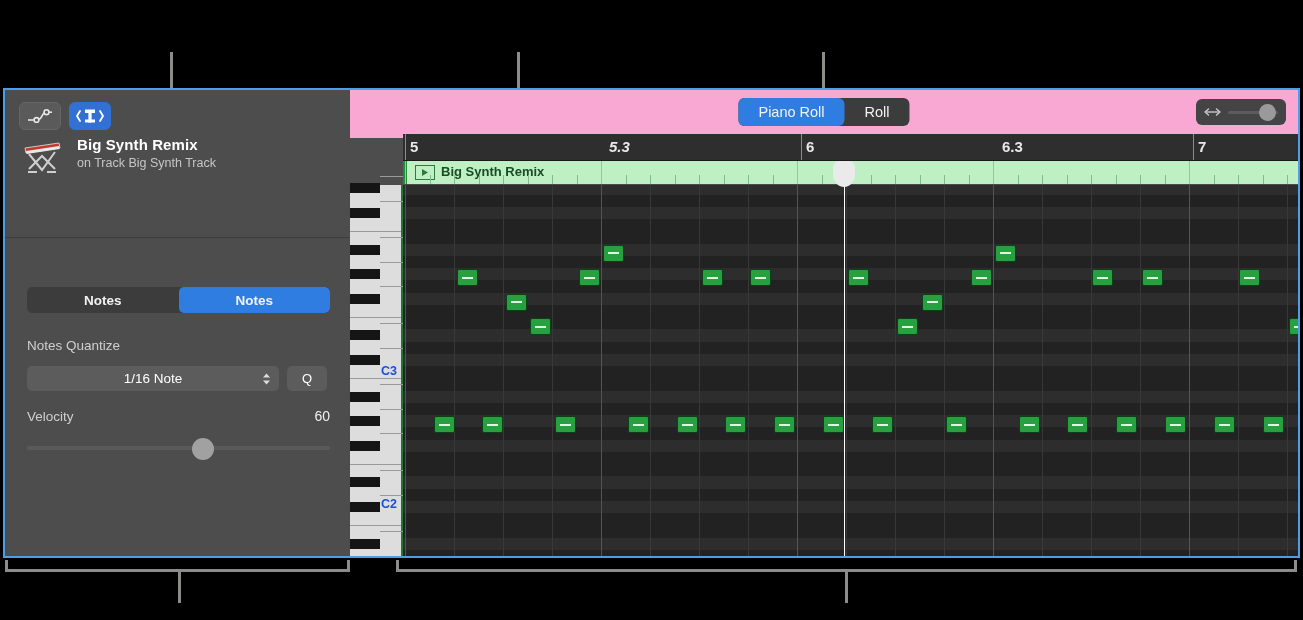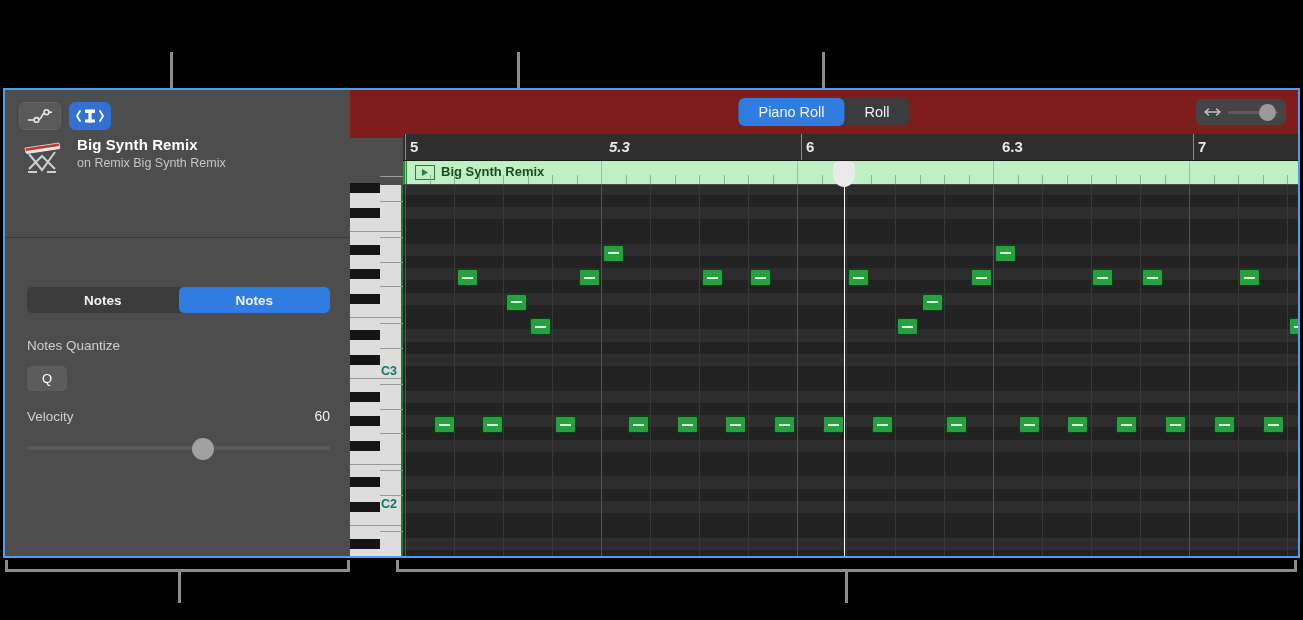--- a/index.html
+++ b/index.html
@@ -62,21 +62,21 @@
   .vel-row{ position:absolute; left:22px; top:78px; width:303px;
             display:flex; justify-content:space-between; align-items:center; }
   .vel-val{ color:#efefef; font-size:14px; }
   .slider{ position:absolute; left:22px; top:110px; width:303px; height:16px; }
   .slider .track{ position:absolute; top:6px; left:0; width:100%; height:4px;
                   background:#5a5a5a; border-radius:2px; }
   .slider .knob{ position:absolute; top:-2px; left:175px; width:22px; height:22px;
                  border-radius:50%; background:#a1a1a1; }
 
   
-  #topbar{ position:absolute; left:345px; top:0; right:0; height:48px; background:#7f1d1d; }
+  #topbar{ position:absolute; left:345px; top:0; right:0; height:48px; background:#f9a8d4; }
   .tabgroup{ position:absolute; left:50%; transform:translateX(-50%); top:8px;
              height:28px; background:#3c3c3c; border-radius:6px; display:flex; }
   .tabgroup div{ padding:0 20px; display:flex; align-items:center; color:#f2f2f2;
                  font-size:14.5px; border-radius:6px; }
   .tabgroup div.on{ background:#2f7de1; }
 
   .zoomctl{ position:absolute; right:12px; top:9px; width:90px; height:26px;
             background:#444; border-radius:6px; display:flex; align-items:center; padding:0 8px; gap:7px;}
   .zoomctl .zt{ position:relative; flex:1; height:3px; background:#5c5c5c; border-radius:2px;}
   .zoomctl .zk{ position:absolute; left:30px; top:-7px; width:17px; height:17px;
@@ -97,21 +97,21 @@
   #regionstrip .rname{ position:absolute; left:38px; top:3px; color:#174d23;
                        font-size:13px; font-weight:bold; }
   #regionstrip .tick{ position:absolute; bottom:0; width:1px; height:9px; background:#7fbb8b; }
   #regionstrip .tickmaj{ position:absolute; bottom:0; width:1px; height:24px; background:#93c79e; }
 
   
   #keys{ position:absolute; left:345px; top:95px; width:53px; bottom:0;
          background:#ddd; border-right:2px solid #1b7a30; }
   #keys .wsep{ position:absolute; left:0; width:100%; height:1px; background:#9a9a9a; }
   #keys .bk{ position:absolute; left:0; width:30px; background:#151515; }
-  #keys .klabel{ position:absolute; right:4px; color:#0f766e; font-size:12.5px; font-weight:bold; }
+  #keys .klabel{ position:absolute; right:4px; color:#1d4ed8; font-size:12.5px; font-weight:bold; }
 
   
   #grid{ position:absolute; left:398px; top:95px; right:0; bottom:0;
          background:#2a2a2a; overflow:hidden; }
   #grid .rowL{ position:absolute; left:0; right:0; background:#222222; }
   #grid .rowD{ position:absolute; left:0; right:0; background:#2d2d2d; }
   #grid .rowline{ position:absolute; left:0; right:0; height:1px; background:#3a3a3a; }
   #grid .octline{ position:absolute; left:0; right:0; height:1px; background:#4f4f4f; }
   #grid .beat{ position:absolute; top:0; bottom:0; width:1px; background:#383838; }
   #grid .barline{ position:absolute; top:0; bottom:0; width:1px; background:#545454; }
@@ -165,34 +165,43 @@
             <path d="M6 12 L40 7 L41 12 L7 17 Z" fill="#c0392b" stroke="#e8e8e8" stroke-width="0.8"></path>
             <path d="M7 15 L40 10 L40.6 13 L7.6 18 Z" fill="#e9e9e9"></path>
             <path d="M10 18 L23 34 L36 16" fill="none" stroke="#cfcfcf" stroke-width="2"></path>
             <path d="M10 33 L23 20 L36 33" fill="none" stroke="#cfcfcf" stroke-width="2"></path>
             <line x1="9" y1="36" x2="18" y2="36" stroke="#cfcfcf" stroke-width="2"></line>
             <line x1="28" y1="36" x2="37" y2="36" stroke="#cfcfcf" stroke-width="2"></line>
           </svg>
         </div>
         <div>
           <div class="track-name">Big Synth Remix</div>
-          <div class="track-sub">on Remix Big Synth Remix</div>
+          <div class="track-sub">on Track Big Synth Track</div>
         </div>
       </div>
 
       <div class="seg">
         <div>Notes</div>
         <div class="on">Notes</div>
       </div>
     </div>
 
     <div class="insp-body">
       <div class="lbl" style="position:absolute;left:22px;top:8px;">Notes Quantize</div>
 
       <div class="sel-row">
+        <div class="select">
+          <span>1/16 Note</span>
+          <span class="chev">
+            <svg width="9" height="13" viewBox="0 0 9 13">
+              <path d="M4.5 1 L8 5 L1 5 Z" fill="#dcdcdc"></path>
+              <path d="M4.5 12 L8 8 L1 8 Z" fill="#dcdcdc"></path>
+            </svg>
+          </span>
+        </div>
         <div class="qbtn">Q</div>
       </div>
 
       <div class="vel-row">
         <span class="lbl">Velocity</span>
         <span class="vel-val">60</span>
       </div>
 
       <div class="slider">
         <div class="track"></div>

